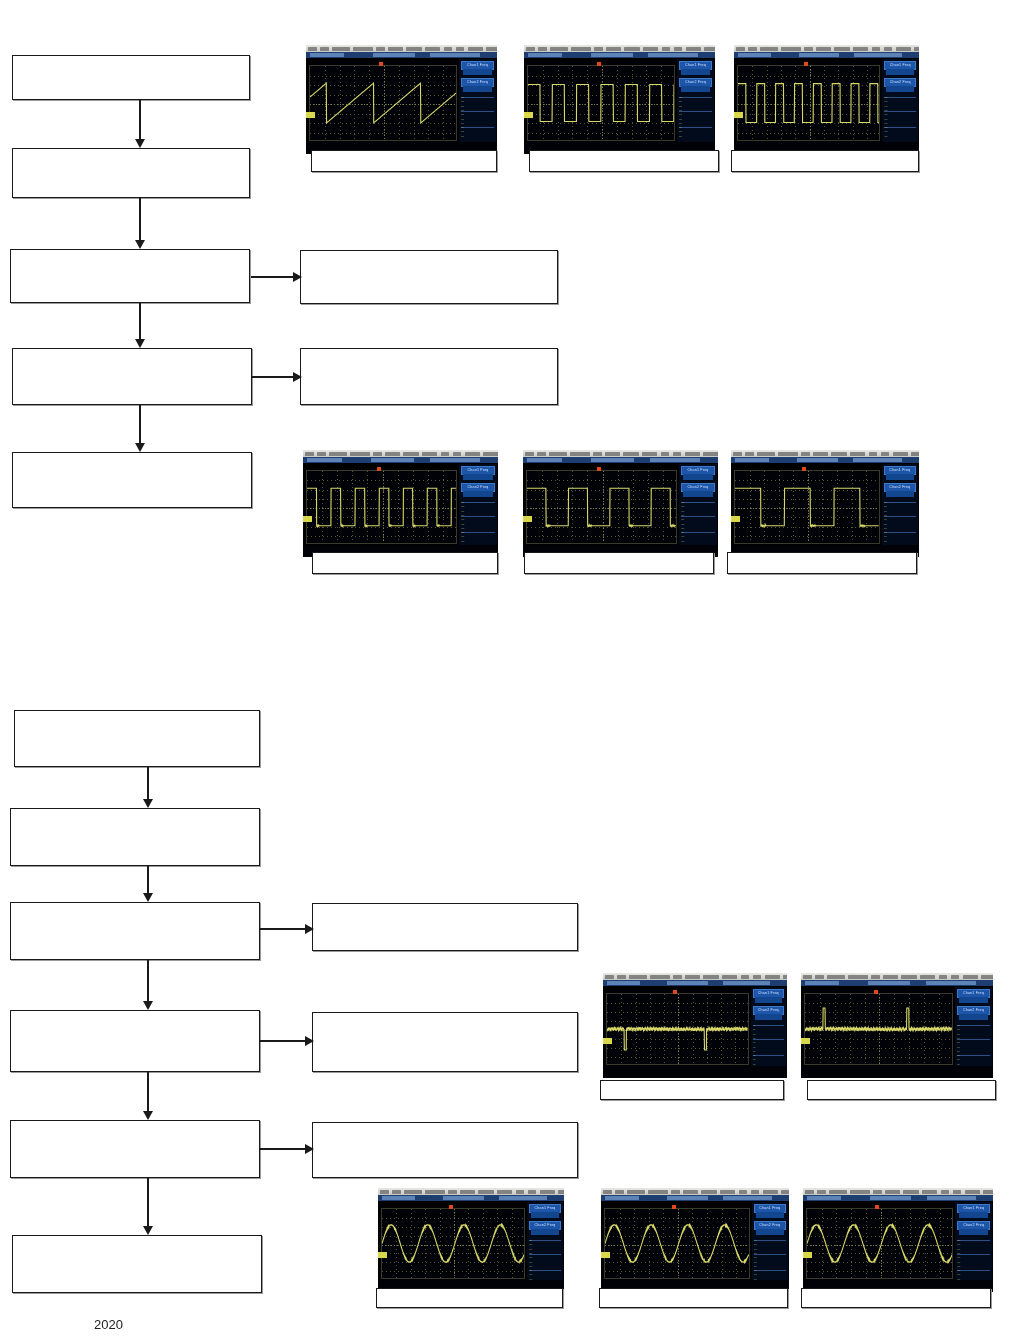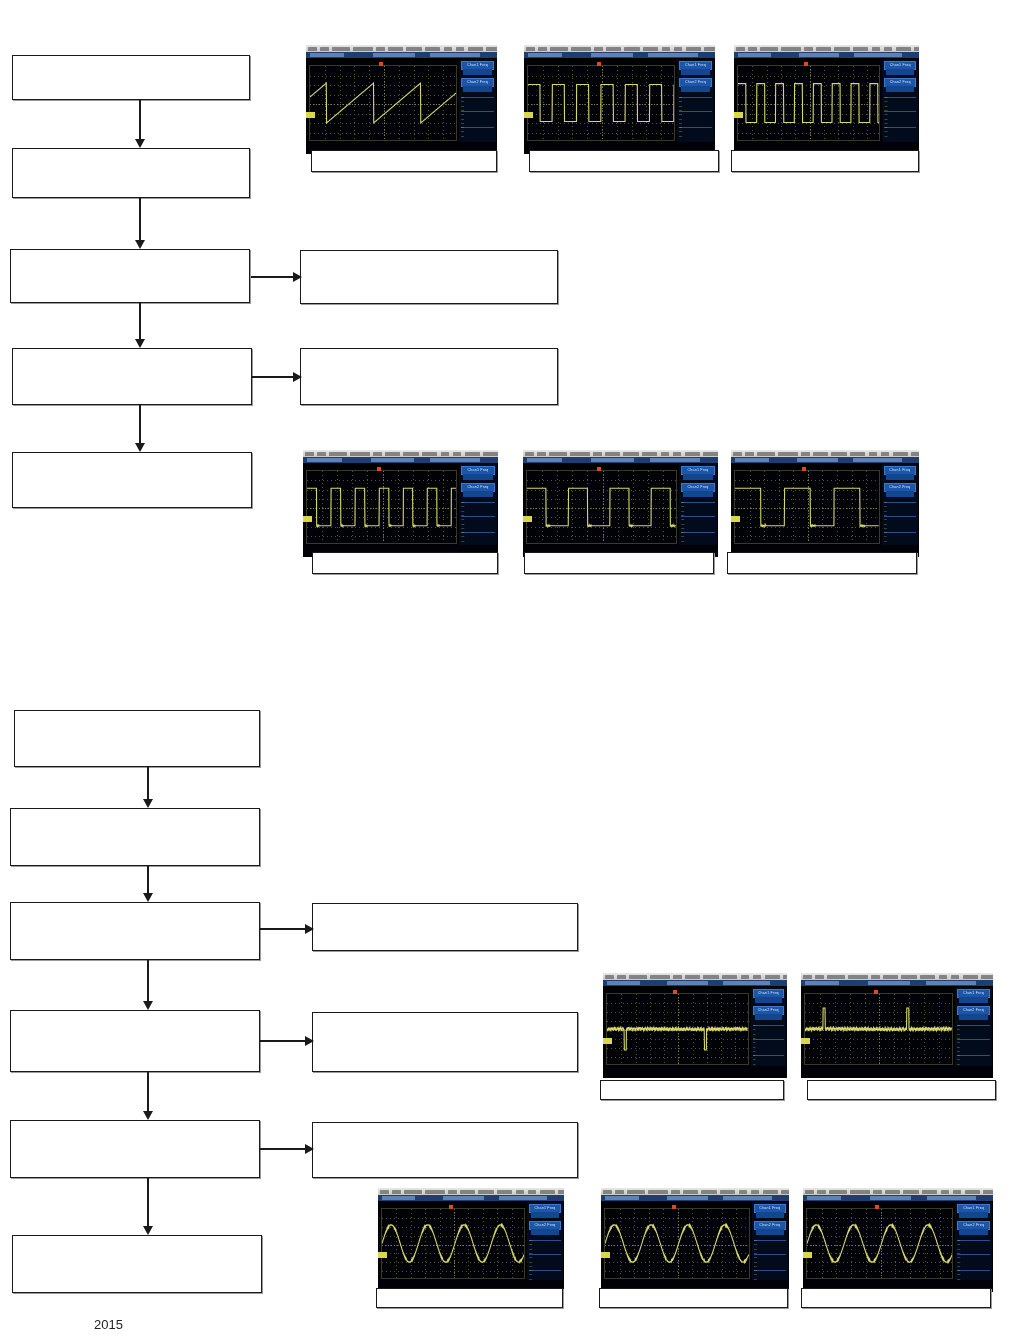--- a/index.html
+++ b/index.html
@@ -1058,14 +1058,14 @@
       </div>
       <div class="scope-footer">
         <div class="ft" style="left: 4px; top: 2px;"></div>
         <div class="ft" style="left: 85.5px; top: 2px;"></div>
         <div class="ft" style="left: 133px; top: 2px;"></div>
       </div>
     </div>
     <div class="caption-box" style="left: 801px; top: 1288px; width: 190px; height: 20px;">
       <span class="cap"></span>
     </div>
-    <div class="page-number" style="left: 94px; top: 1317px;">2015</div>
+    <div class="page-number" style="left: 94px; top: 1317px;">2020</div>
   </div>
 
 </body></html>

